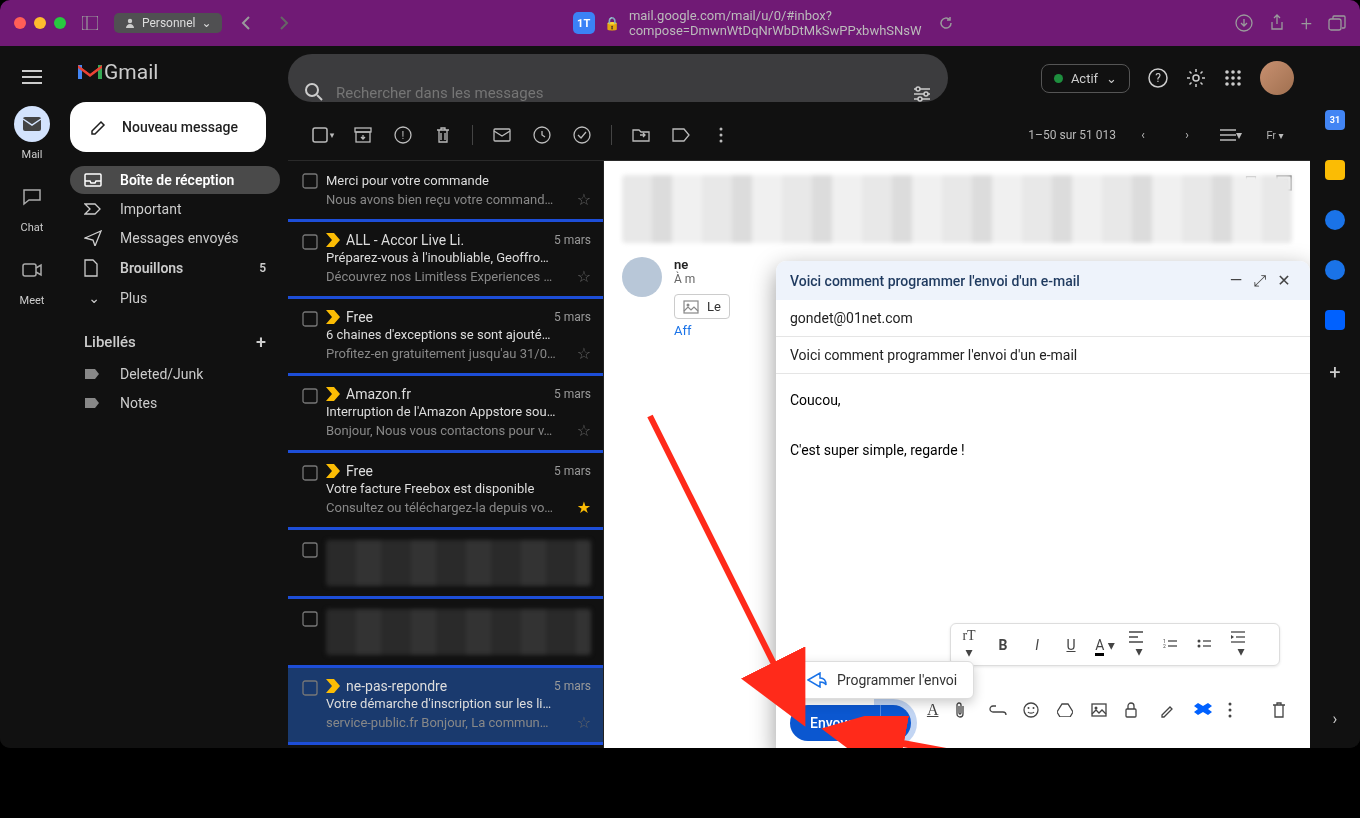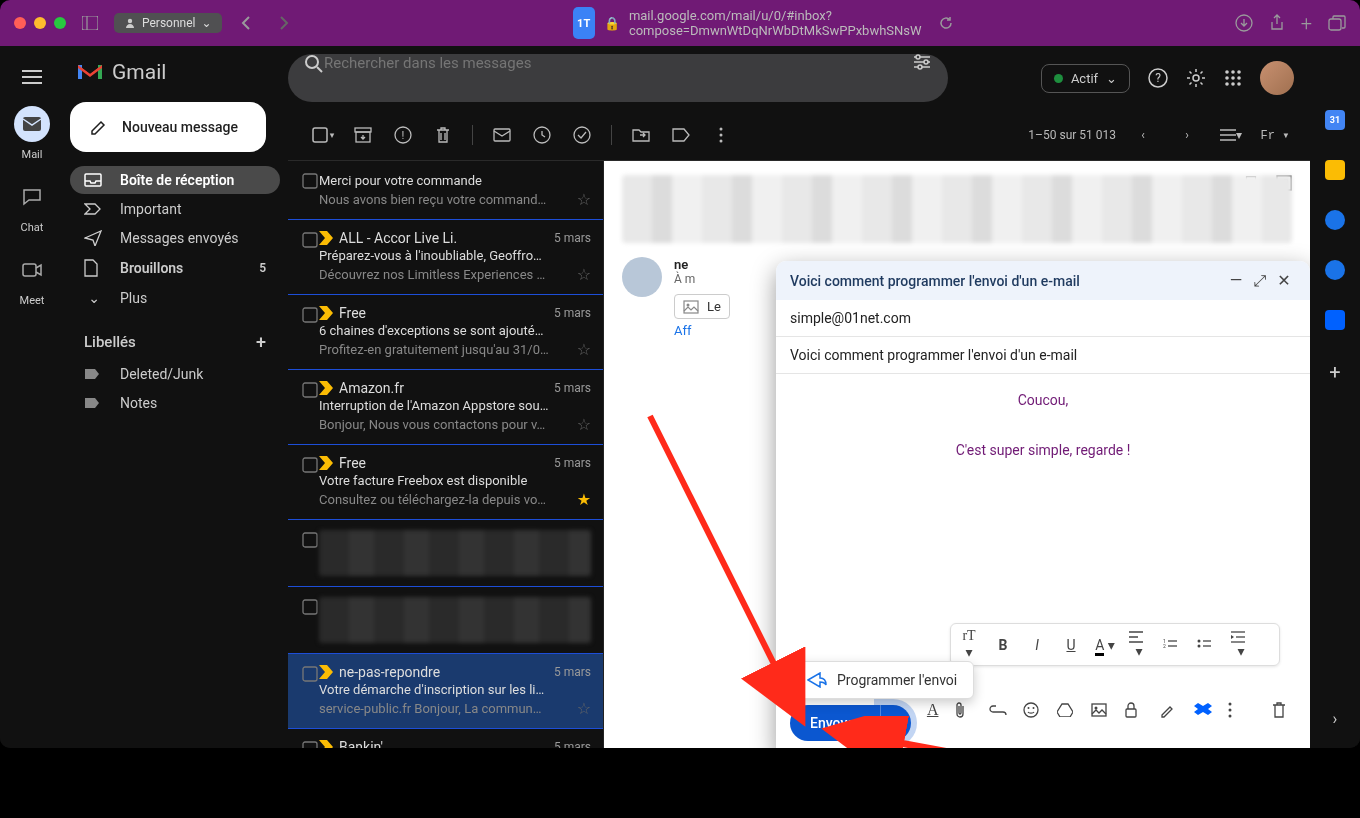--- a/index.html
+++ b/index.html
@@ -24,49 +24,49 @@
 
 
 .rail { width: 64px; background: #111; display: flex; flex-direction: column; align-items: center; padding-top: 24px; gap: 4px; }
 .rail-btn { width: 36px; height: 36px; border-radius: 50%; display: flex; align-items: center; justify-content: center; color: #aaa; }
 .rail-btn.active { background: #d3e3fd; color: #333; }
 .rail-label { color: #ccc; font-size: 11px; margin-top: 2px; margin-bottom: 14px; }
 .hamburger { color: #ccc; margin-bottom: 18px; cursor: pointer; }
 
 
 .sidebar { width: 224px; background: #111; padding: 10px 8px 10px 6px; }
-.logo-row { display: flex; align-items: center; gap: 8px; padding: 4px 6px 18px; }
+.logo-row { display: flex; align-items: center; padding: 4px 6px 18px; }
 .gmail-logo-text { color: #ccc; font-size: 21px; font-weight: 400; }
 .compose-btn { background: #fff; color: #1f1f1f; border-radius: 16px; padding: 16px 20px; font-size: 14px; font-weight: 500; display: flex; align-items: center; gap: 14px; margin-bottom: 14px; cursor: pointer; width: 196px; }
 .nav-item { display: flex; align-items: center; gap: 16px; padding: 6px 14px; border-radius: 18px; color: #ccc; font-size: 14px; cursor: pointer; margin-bottom: 1px; }
 .nav-item.active { background: #4a4a4a; color: #fff; font-weight: 600; }
 .nav-item .count { margin-left: auto; font-size: 12px; }
 .nav-icon { width: 20px; text-align: center; }
 .labels-header { display: flex; justify-content: space-between; align-items: center; padding: 18px 14px 8px; color: #ccc; font-size: 15px; font-weight: 500; }
 
 
 .main-pane { flex: 1; background: #111; display: flex; flex-direction: column; }
 .top-bar { display: flex; align-items: center; padding: 8px 16px 8px 0; gap: 12px; }
-.search-box { background: #3c3c3e; border-radius: 28px; flex: 1; max-width: 660px; height: 48px; display: flex; align-items: flex-start; padding: 0 16px; color: #ccc; font-size: 15px; }
+.search-box { background: #3c3c3e; border-radius: 28px; flex: 1; max-width: 660px; height: 48px; display: flex; align-items: flex-end; padding: 0 16px; gap: 12px; color: #ccc; font-size: 15px; }
 .search-box input { background: transparent; border: none; outline: none; color: #ccc; font-size: 15px; flex: 1; }
 .status-chip { border: 1px solid #555; border-radius: 8px; padding: 6px 12px; color: #ccc; font-size: 13px; display: flex; align-items: center; gap: 8px; }
 .status-dot { width: 9px; height: 9px; border-radius: 50%; background: #1e8e3e; }
 .top-right { display: flex; align-items: center; gap: 18px; margin-left: auto; color: #ccc; }
 .avatar { width: 34px; height: 34px; border-radius: 50%; background: linear-gradient(135deg,#c89070,#a07050); }
 
 
 .toolbar { display: flex; align-items: center; padding: 8px 18px; gap: 6px; border-bottom: 1px solid #2a2a2a; }
 .tb-btn { color: #bbb; width: 34px; height: 34px; display: flex; align-items: center; justify-content: center; cursor: pointer; }
 .tb-sep { width: 1px; height: 20px; background: #444; margin: 0 6px; }
 .tb-right { margin-left: auto; display: flex; align-items: center; gap: 10px; color: #bbb; font-size: 12px; }
 
 
 .content { flex: 1; display: flex; overflow: hidden; }
 .message-list { width: 316px; background: #111; overflow-y: auto; border-right: 1px solid #222; }
-.msg-item { padding: 10px 12px 10px 14px; border-bottom: 1px solid #1d4ed8; display: flex; gap: 1px; position: relative; }
+.msg-item { padding: 10px 12px 10px 14px; border-bottom: 3px solid #1d4ed8; display: flex; gap: 8px; position: relative; }
 .msg-item.selected { background: #1a3a6e; }
 .msg-check { color: #777; flex-shrink: 0; padding-top: 2px; }
 .msg-body { flex: 1; min-width: 0; }
 .msg-row1 { display: flex; align-items: center; gap: 6px; }
 .msg-sender { color: #ddd; font-size: 14px; white-space: nowrap; overflow: hidden; text-overflow: ellipsis; flex: 1; }
 .msg-date { color: #999; font-size: 12px; flex-shrink: 0; }
 .msg-subject { color: #ddd; font-size: 13px; white-space: nowrap; overflow: hidden; text-overflow: ellipsis; margin-top: 2px; }
 .msg-preview { color: #888; font-size: 13px; white-space: nowrap; overflow: hidden; text-overflow: ellipsis; margin-top: 2px; display: flex; align-items: center; gap: 6px; }
 .msg-star { color: #666; font-size: 16px; }
 .msg-star.filled { color: #fbbc04; }
@@ -79,21 +79,21 @@
 .sender-avatar { width: 40px; height: 40px; border-radius: 50%; background: #b8c7d8; }
 .attachment-chip { display: inline-flex; align-items: center; gap: 8px; border: 1px solid #ccc; border-radius: 4px; padding: 4px 8px; margin-top: 8px; font-size: 13px; color: #333; }
 .chip-link { color: #1a73e8; font-size: 13px; }
 
 
 .compose-popup { position: absolute; right: 0; top: 100px; width: 534px; height: 492px; background: #fff; box-shadow: 0 8px 24px rgba(0,0,0,0.4); border-radius: 10px 10px 0 0; display: flex; flex-direction: column; z-index: 50; }
 .compose-header { background: #eef3fb; padding: 10px 14px; display: flex; align-items: center; border-radius: 10px 10px 0 0; }
 .compose-title { color: #1f3a5f; font-size: 14px; font-weight: 500; flex: 1; }
 .compose-hdr-btn { color: #444; width: 24px; text-align: center; cursor: pointer; }
 .compose-field { padding: 10px 14px; border-bottom: 1px solid #e5e5e5; font-size: 14px; color: #222; }
-.compose-body { flex: 1; padding: 14px; font-size: 14px; color: #701a75; line-height: 1.8; text-align: center; }
+.compose-body { flex: 1; padding: 14px; font-size: 14px; color: #000000; line-height: 1.8; }
 .compose-fmt-bar { border: 1px solid #ddd; border-radius: 6px; margin: 0 14px; padding: 4px 8px; display: flex; align-items: center; gap: 14px; color: #444; box-shadow: 0 1px 3px rgba(0,0,0,0.1); position: relative; left: 160px; width: 330px; }
 .fmt-btn { cursor: pointer; font-size: 14px; width: 20px; text-align: center; }
 .compose-footer { padding: 12px 14px; display: flex; align-items: center; gap: 10px; }
 .send-wrap { display: flex; margin-top: 27px; }
 .send-btn { background: #0b57d0; color: #fff; padding: 10px 20px; border-radius: 20px 0 0 20px; font-size: 14px; font-weight: 500; cursor: pointer; }
 .send-more { background: #0b57d0; color: #fff; padding: 10px 10px; border-radius: 0 20px 20px 0; border-left: 1px solid rgba(255,255,255,0.3); cursor: pointer; display: flex; align-items: center; }
 .send-more.highlight { box-shadow: 0 0 0 6px rgba(11,87,208,0.25); }
 .footer-icon { color: #444; width: 28px; text-align: center; cursor: pointer; font-size: 16px; }
 .footer-spacer { flex: 1; }
 
@@ -142,21 +142,21 @@
       <svg width="10" height="14" viewBox="0 0 10 14">
         <path d="M8 1 L2 7 L8 13" fill="none" stroke="#9a9a9c" stroke-width="2"></path>
       </svg>
     </div>
   <div class="chrome-btn">
       <svg width="10" height="14" viewBox="0 0 10 14">
         <path d="M2 1 L8 7 L2 13" fill="none" stroke="#666" stroke-width="2"></path>
       </svg>
     </div>
   <div class="chrome-spacer"></div>
-  <div style="width:22px;height:32px;background:#3b82f6;border-radius:5px;display:flex;align-items:center;justify-content:center;color:#fff;font-size:11px;font-weight:bold;">1T</div>
+  <div style="width:22px;height:22px;background:#3b82f6;border-radius:5px;display:flex;align-items:center;justify-content:center;color:#fff;font-size:11px;font-weight:bold;">1T</div>
   <div class="url-bar">
     <span class="lock">🔒</span>
     <span>mail.google.com/mail/u/0/#inbox?compose=DmwnWtDqNrWbDtMkSwPPxbwhSNsW</span>
   </div>
   <div class="chrome-btn">
       <svg width="16" height="16" viewBox="0 0 16 16">
         <path d="M13 8a5 5 0 1 1-1.5-3.5" fill="none" stroke="#9a9a9c" stroke-width="1.5"></path>
         <path d="M12 2v3h-3" fill="none" stroke="#9a9a9c" stroke-width="1.5"></path>
       </svg>
     </div>
@@ -409,21 +409,21 @@
         </div>
       <div class="tb-right">
         <span>1–50 sur 51 013</span>
         <span class="tb-btn">‹</span>
         <span class="tb-btn">›</span>
         <span class="tb-btn"><svg width="16" height="12" viewBox="0 0 16 12">
               <line x1="0" y1="1" x2="16" y2="1" stroke="#bbb" stroke-width="1.5"></line>
               <line x1="0" y1="6" x2="16" y2="6" stroke="#bbb" stroke-width="1.5"></line>
               <line x1="0" y1="11" x2="16" y2="11" stroke="#bbb" stroke-width="1.5"></line>
             </svg> ▾</span>
-        <span class="tb-btn" style="font-family:Liberation Mono, monospace;font-size:12px">Fr ▾</span>
+        <span class="tb-btn" style="font-family:Liberation Sans, sans-serif;font-size:10px">Fr ▾</span>
       </div>
     </div>
 
     <div class="content">
       <div class="message-list" id="msg-list">
           <div class="msg-item">
        <span class="msg-check">
               <svg width="16" height="16" viewBox="0 0 16 16">
                 <rect x="1" y="1" width="14" height="14" rx="2" fill="none" stroke="#777" stroke-width="1.3"></rect>
               </svg>
@@ -618,21 +618,21 @@
           </div>
         </div>
 
         <div class="compose-popup">
           <div class="compose-header">
             <span class="compose-title">Voici comment programmer l'envoi d'un e-mail</span>
             <span class="compose-hdr-btn">—</span>
             <span class="compose-hdr-btn">⤢</span>
             <span class="compose-hdr-btn">✕</span>
           </div>
-          <div class="compose-field">simple@01net.com</div>
+          <div class="compose-field">gondet@01net.com</div>
           <div class="compose-field">Voici comment programmer l'envoi d'un e-mail</div>
           <div class="compose-body">
             <div>Coucou,</div>
             <br>
             <div>C'est super simple, regarde !</div>
           </div>
           <div class="compose-fmt-bar">
             <span class="fmt-btn" style="font-family:serif">rT ▾</span>
             <span class="fmt-btn" style="font-weight:bold">B</span>
             <span class="fmt-btn" style="font-style:italic">I</span>

